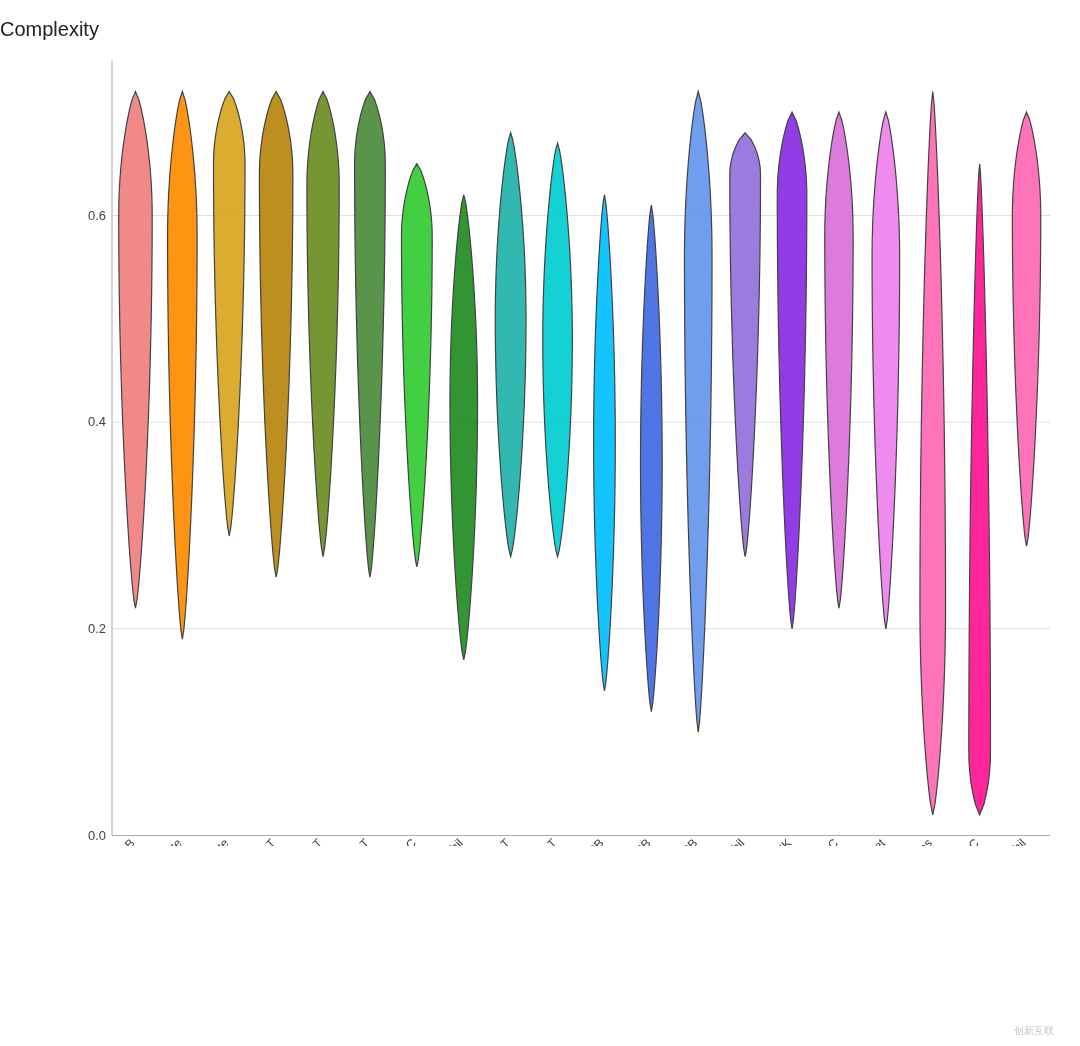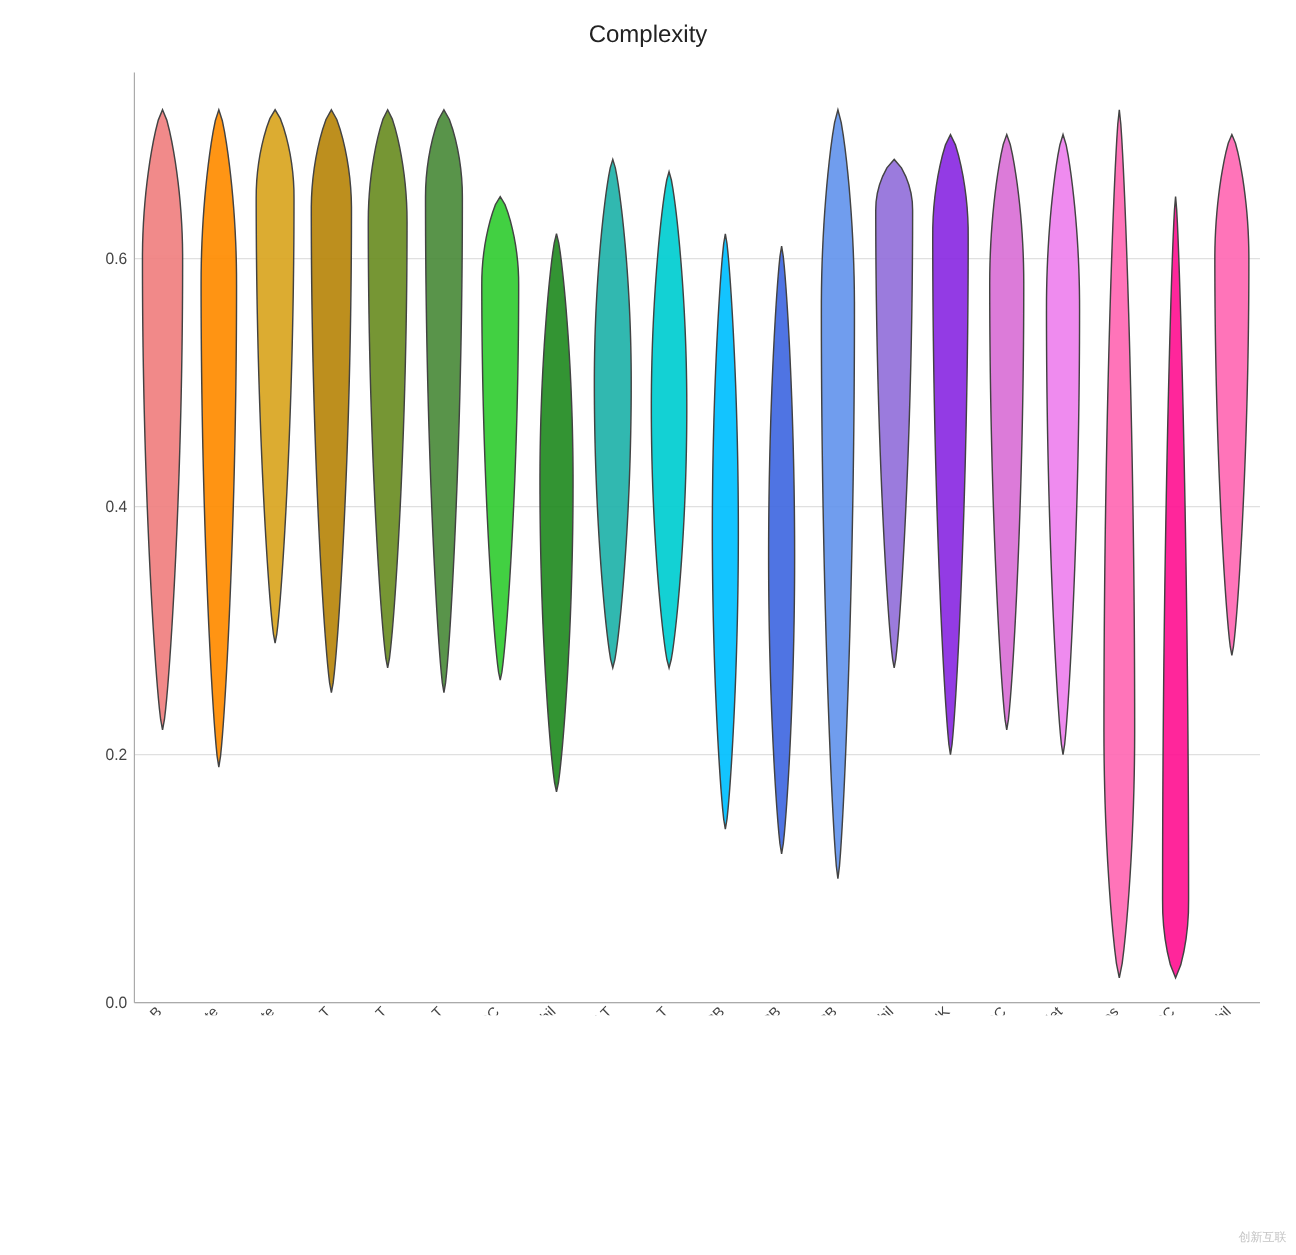--- a/index.html
+++ b/index.html
@@ -10,37 +10,36 @@
       height: 1046px;
       overflow: hidden;
     }
     .chart-container {
       width: 1080px;
       height: 1046px;
       position: relative;
       background: #ffffff;
     }
     .chart-title {
-      text-align: center;
       font-size: 20px;
       font-weight: normal;
       padding-top: 18px;
       color: #222;
     }
     .chart-area {
       position: absolute;
       top: 50px;
       left: 60px;
       right: 20px;
       bottom: 200px;
     }
     .watermark {
       position: absolute;
       bottom: 8px;
-      right: 8px;
+      right: 26px;
       font-size: 10px;
       color: #aaa;
       opacity: 0.7;
     }
   </style>
 </head>
 <body>
 
 <div class="chart-container">
   <div class="chart-title">Complexity</div>

